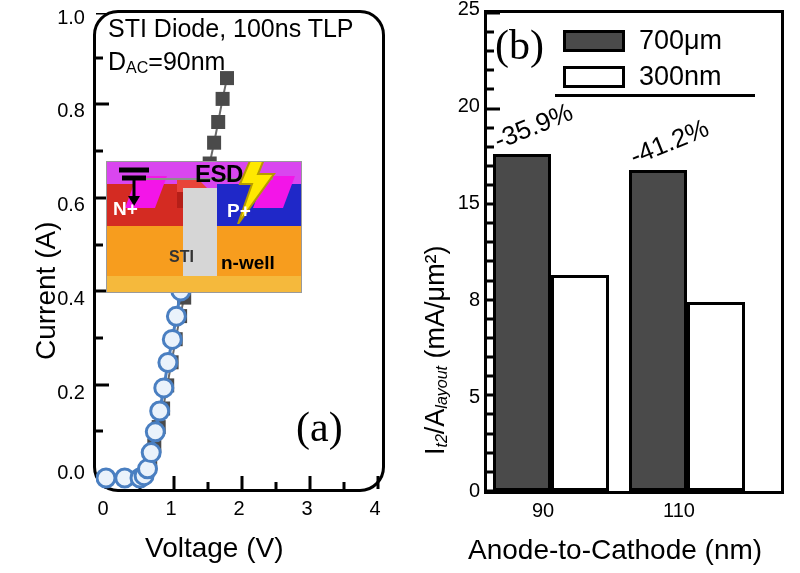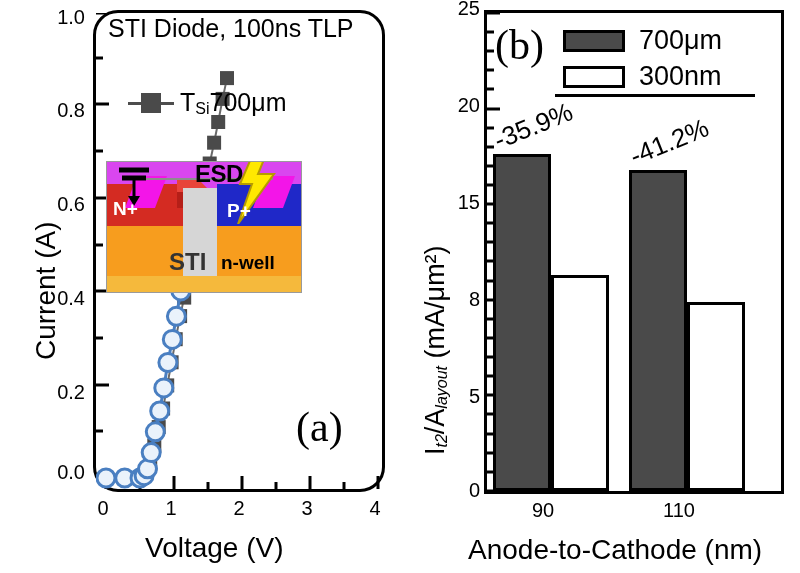--- a/index.html
+++ b/index.html
@@ -149,29 +149,24 @@
           <circle cx="80.4" cy="303.3" r="9"></circle>
           <circle cx="84.8" cy="277.9" r="9"></circle>
           <circle cx="88.9" cy="254.8" r="9"></circle>
           <circle cx="93.3" cy="229.4" r="9"></circle>
           <circle cx="96.7" cy="203.9" r="9"></circle>
         </g>
       </svg>
 
       <div class="annot" style="left:12px;top:2px;">STI Diode, 100ns TLP</div>
 
-
-      <div class="legrow" style="left:32px;top:75px;">
-        <span class="sym-line dark">
-          <span class="sq"></span>
-        </span>
-        <span style="margin-left:6px;">
-          <span>T</span><span class="sub">Si</span><span>700μm</span>
-        </span>
+      <div class="annot" style="left:12px;top:35px;">
+        <span>D</span><span class="sub">AC</span><span>=90nm</span>
       </div>
+
 
 
       <div id="inset" style="left:10px;top:148px;width:196px;height:132px;">
 
         <div class="ins" style="left:0;top:112px;width:196px;height:20px;background:#f5b93c;border-top:2px solid #e08a10;"></div>
 
         <div class="ins" style="left:0;top:62px;width:76px;height:52px;background:#f79d1e;"></div>
 
         <div class="ins" style="left:0;top:22px;width:76px;height:42px;background:#d42b22;"></div>
 
@@ -203,21 +198,21 @@
           <polygon points="15,32 27,32 21,42" fill="#000"></polygon>
         </svg>
 
         <svg class="ins" style="left:125px;top:-22px;" width="46" height="84" viewBox="0 0 46 84">
           <polygon points="27,0 8,44 20,44 6,84 42,34 26,34 40,0" fill="#ffe800" stroke="#b59a00" stroke-width="2"></polygon>
         </svg>
 
         <div class="esd-text" style="left:88px;top:-2px;color:#000;">ESD</div>
         <div class="np-text" style="left:6px;top:36px;color:#fff;font-size:19px;">N+</div>
         <div class="pp-text" style="left:120px;top:38px;color:#fff;font-size:19px;">P+</div>
-        <div class="sti-text" style="left:62px;top:86px;color:#333;font-size:24px;">STI</div>
+        <div class="sti-text" style="left:62px;top:86px;color:#333;font-size:16px;">STI</div>
         <div class="nwell-text" style="left:114px;top:90px;color:#000;font-size:19px;">n-well</div>
       </div>
 
       <div class="panel-letter" style="left:200px;top:390px;">(a)</div>
     </div>
   </div>
 
   <div class="panel">
 
     <div class="axis-title vert" style="left:420px;top:455px;transform:rotate(-90deg);font-size:27px;">

